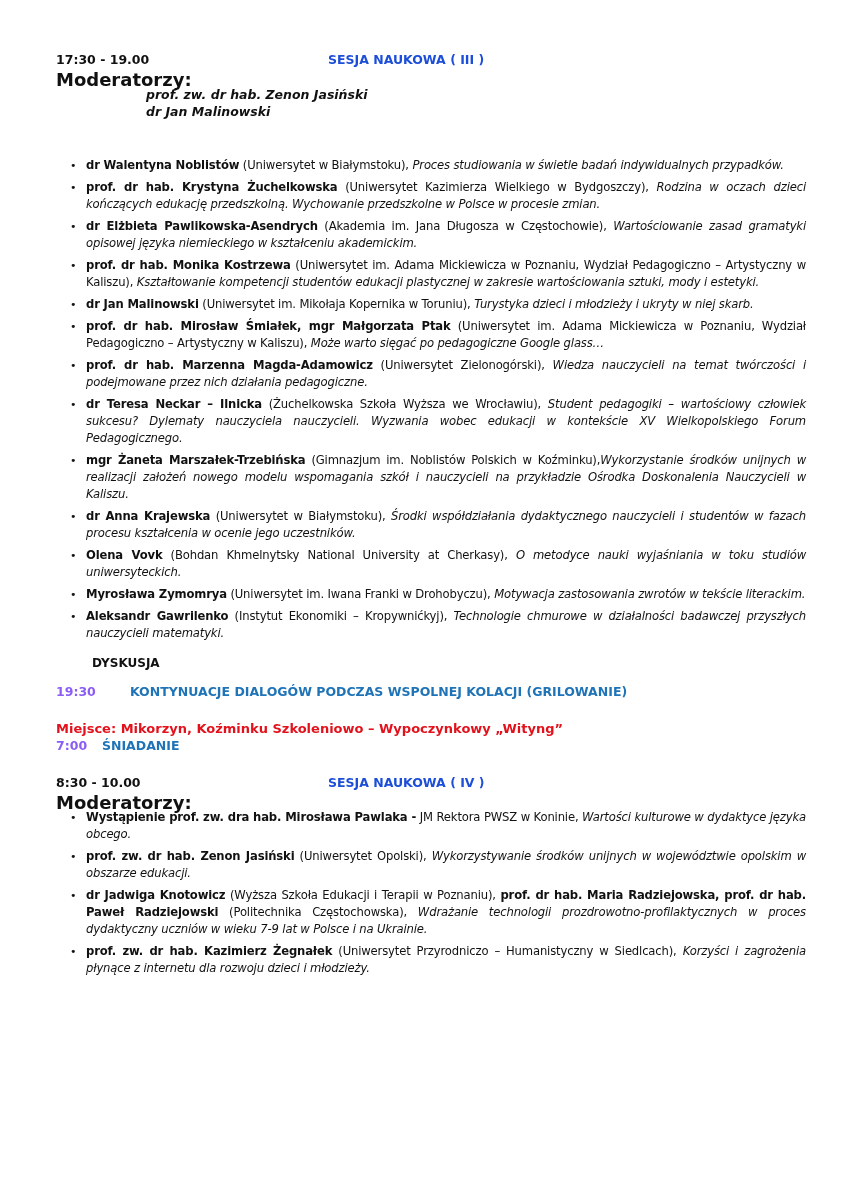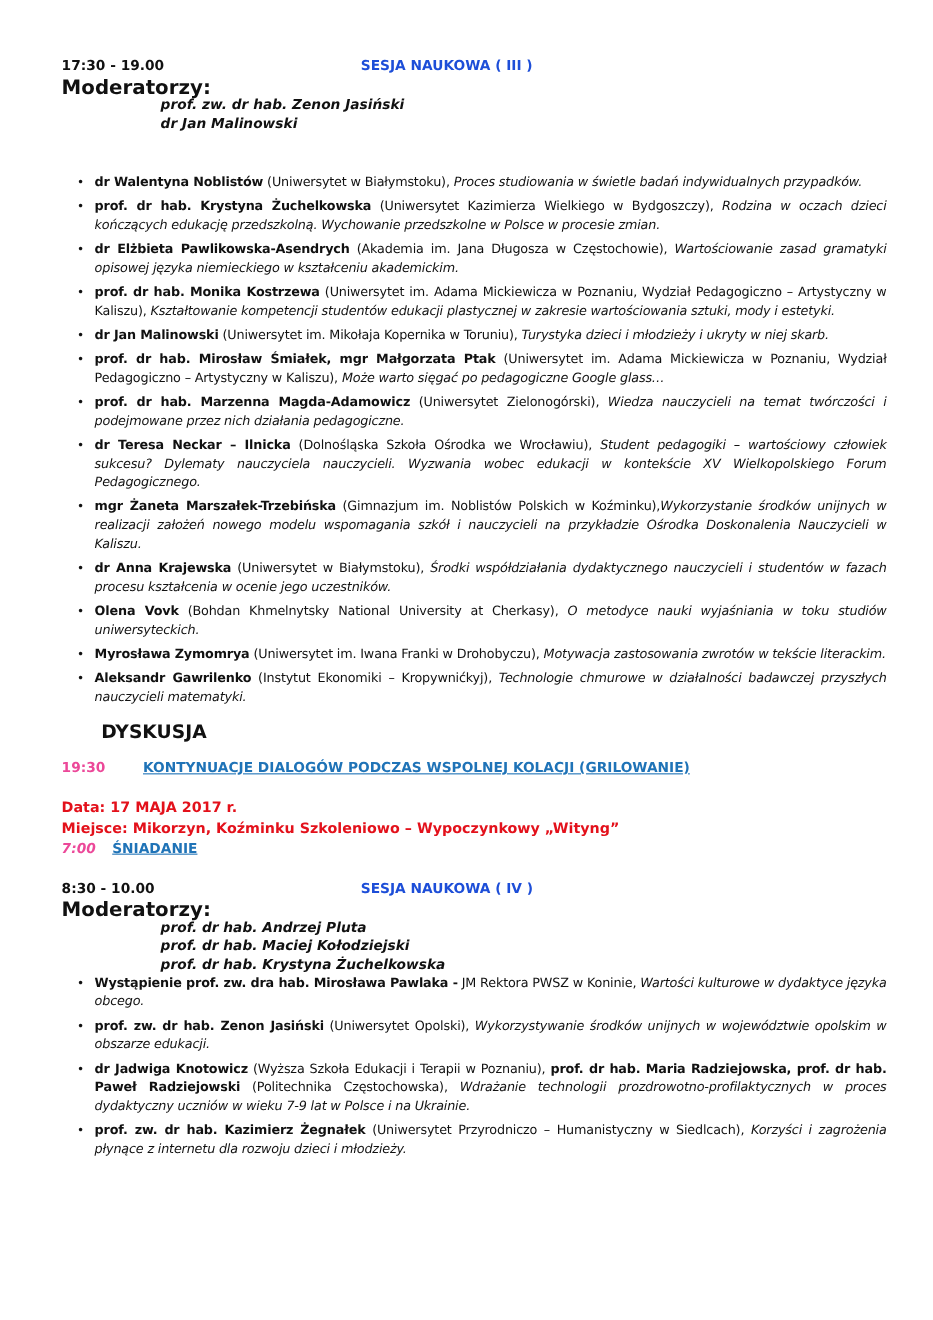--- a/index.html
+++ b/index.html
@@ -1,38 +1,38 @@
 <!DOCTYPE html>
 <html><head>
 <meta charset="utf-8">
 <style>
   html, body { margin: 0; padding: 0; background: #ffffff; }
   body {
     width: 848px; height: 1200px; position: relative; overflow: hidden;
     font-family: "DejaVu Sans", sans-serif; color: #111;
   }
   .page { position: absolute; left: 56px; top: 52px; width: 750px; }
-  .blue { color: #1f73b7; font-weight: bold; text-decoration: underline; }
+  .blue { color: #1f73b7; font-weight: bold; }
   .session-head { position: relative; height: 17px; font-size: 12.5px; font-weight: bold; }
   .session-head .time { position: absolute; left: 0; top: 0; }
   .session-head .title { position: absolute; left: 272px; top: 0; color: #1d4ed8; }
   .mod-label { font-size: 18px; font-weight: bold; height: 17px; }
   .mods { margin-left: 90px; font-size: 12.5px; font-weight: bold; font-style: italic; line-height: 17px; }
   ul.talks { list-style: none; margin: 0; padding: 0; }
   ul.talks li {
     position: relative; padding-left: 30px; font-size: 11.6px; line-height: 17px;
     text-align: justify; margin-bottom: 5px; letter-spacing: -0.15px;
   }
   ul.talks li .bullet { position: absolute; left: 14px; top: 0; font-size: 11px; }
   .it { font-style: italic; }
   .b { font-weight: bold; }
-  .dyskusja { font-size: 17px; font-weight: bold; margin-left: 36px; margin-top: 14px; }
+  .dyskusja { font-size: 12px; font-weight: bold; margin-left: 36px; margin-top: 14px; }
   .line-row { font-size: 12.5px; font-weight: bold; }
-  .line-row .t { display: inline-block; width: 74px; color: #ec4899; }
-  .line-row .t.short { width: 46px; font-style: italic; }
+  .line-row .t { display: inline-block; width: 74px; color: #8b5cf6; }
+  .line-row .t.short { width: 46px; }
   .red-line { font-size: 13px; color: #e3111b; font-weight: bold; line-height: 19px; }
 </style>
 </head>
 <body>
 
 <div class="page">
 
   <div class="session-head">
     <span class="time">17:30 - 19.00</span>
     <span class="title">SESJA NAUKOWA ( III )</span>
@@ -44,52 +44,46 @@
   </div>
 
   <ul class="talks" id="talks3" style="margin-top:37px;">
       <li><span class="bullet">•</span><span class="b">dr Walentyna Noblistów</span><span> (Uniwersytet w Białymstoku), </span><span class="it">Proces studiowania w świetle badań indywidualnych przypadków.</span></li>
       <li><span class="bullet">•</span><span class="b">prof. dr hab. Krystyna Żuchelkowska</span><span> (Uniwersytet Kazimierza Wielkiego w Bydgoszczy), </span><span class="it">Rodzina w oczach dzieci kończących edukację przedszkolną. Wychowanie przedszkolne w Polsce w procesie zmian.</span></li>
       <li><span class="bullet">•</span><span class="b">dr Elżbieta Pawlikowska-Asendrych</span><span> (Akademia im. Jana Długosza w Częstochowie), </span><span class="it">Wartościowanie zasad gramatyki opisowej języka niemieckiego w kształceniu akademickim.</span></li>
       <li><span class="bullet">•</span><span class="b">prof. dr hab. Monika Kostrzewa</span><span> (Uniwersytet im. Adama Mickiewicza w Poznaniu, Wydział Pedagogiczno – Artystyczny w Kaliszu), </span><span class="it">Kształtowanie kompetencji studentów edukacji plastycznej w zakresie wartościowania sztuki, mody i estetyki.</span></li>
       <li><span class="bullet">•</span><span class="b">dr Jan Malinowski</span><span> (Uniwersytet im. Mikołaja Kopernika w Toruniu), </span><span class="it">Turystyka dzieci i młodzieży i ukryty w niej skarb.</span></li>
       <li><span class="bullet">•</span><span class="b">prof. dr hab. Mirosław Śmiałek, mgr Małgorzata Ptak</span><span> (Uniwersytet im. Adama Mickiewicza w Poznaniu, Wydział Pedagogiczno – Artystyczny w Kaliszu), </span><span class="it">Może warto sięgać po pedagogiczne Google glass…</span></li>
       <li><span class="bullet">•</span><span class="b">prof. dr hab. Marzenna Magda-Adamowicz</span><span> (Uniwersytet Zielonogórski), </span><span class="it">Wiedza nauczycieli na temat twórczości i podejmowane przez nich działania pedagogiczne.</span></li>
-      <li><span class="bullet">•</span><span class="b">dr Teresa Neckar – Ilnicka</span><span> (Dolnośląska Szkoła Ośrodka we Wrocławiu), </span><span class="it">Student pedagogiki – wartościowy człowiek sukcesu? Dylematy nauczyciela nauczycieli. Wyzwania wobec edukacji w kontekście XV Wielkopolskiego Forum Pedagogicznego.</span></li>
+      <li><span class="bullet">•</span><span class="b">dr Teresa Neckar – Ilnicka</span><span> (Żuchelkowska Szkoła Wyższa we Wrocławiu), </span><span class="it">Student pedagogiki – wartościowy człowiek sukcesu? Dylematy nauczyciela nauczycieli. Wyzwania wobec edukacji w kontekście XV Wielkopolskiego Forum Pedagogicznego.</span></li>
       <li><span class="bullet">•</span><span class="b">mgr Żaneta Marszałek-Trzebińska</span><span> (Gimnazjum im. Noblistów Polskich w Koźminku),</span><span class="it">Wykorzystanie środków unijnych w realizacji założeń nowego modelu wspomagania szkół i nauczycieli na przykładzie Ośrodka Doskonalenia Nauczycieli w Kaliszu.</span></li>
       <li><span class="bullet">•</span><span class="b">dr Anna Krajewska</span><span> (Uniwersytet w Białymstoku), </span><span class="it">Środki współdziałania dydaktycznego nauczycieli i studentów w fazach procesu kształcenia w ocenie jego uczestników.</span></li>
       <li><span class="bullet">•</span><span class="b">Olena Vovk</span><span> (Bohdan Khmelnytsky National University at Cherkasy), </span><span class="it">O metodyce nauki wyjaśniania w toku studiów uniwersyteckich.</span></li>
       <li><span class="bullet">•</span><span class="b">Myrosława Zymomrya</span><span> (Uniwersytet im. Iwana Franki w Drohobyczu), </span><span class="it">Motywacja zastosowania zwrotów w tekście literackim.</span></li>
       <li><span class="bullet">•</span><span class="b">Aleksandr Gawrilenko</span><span> (Instytut Ekonomiki – Kropywnićkyj), </span><span class="it">Technologie chmurowe w działalności badawczej przyszłych nauczycieli matematyki.</span></li>
     </ul>
 
   <div class="dyskusja">DYSKUSJA</div>
 
   <div class="line-row" style="margin-top:14px;">
     <span class="t">19:30</span><span class="blue">KONTYNUACJE DIALOGÓW PODCZAS WSPOLNEJ KOLACJI (GRILOWANIE)</span>
   </div>
 
   <div style="margin-top:20px;">
-    <div class="red-line">Data: 17 MAJA 2017 r.</div>
     <div class="red-line">Miejsce: Mikorzyn, Koźminku Szkoleniowo – Wypoczynkowy „Wityng”</div>
     <div class="line-row">
       <span class="t short">7:00</span><span class="blue">ŚNIADANIE</span>
     </div>
   </div>
 
   <div class="session-head" style="margin-top:22px;text-decoration:underline;">
     <span class="time">8:30 - 10.00</span>
     <span class="title">SESJA NAUKOWA ( IV )</span>
   </div>
   <div class="mod-label">Moderatorzy:</div>
-  <div class="mods">
-    <div>prof. dr hab. Andrzej Pluta</div>
-    <div>prof. dr hab. Maciej Kołodziejski</div>
-    <div>prof. dr hab. Krystyna Żuchelkowska</div>
-  </div>
 
   <ul class="talks" id="talks4">
       <li><span class="bullet">•</span><span class="b">Wystąpienie prof. zw. dra hab. Mirosława Pawlaka -</span><span> JM Rektora PWSZ w Koninie, </span><span class="it">Wartości kulturowe w dydaktyce języka obcego.</span></li>
       <li><span class="bullet">•</span><span class="b">prof. zw. dr hab. Zenon Jasiński</span><span> (Uniwersytet Opolski), </span><span class="it">Wykorzystywanie środków unijnych w województwie opolskim w obszarze edukacji.</span></li>
       <li><span class="bullet">•</span><span class="b">dr Jadwiga Knotowicz</span><span> (Wyższa Szkoła Edukacji i Terapii w Poznaniu), </span><span class="b">prof. dr hab. Maria Radziejowska, prof. dr hab. Paweł Radziejowski</span><span> (Politechnika Częstochowska), </span><span class="it">Wdrażanie technologii prozdrowotno-profilaktycznych w proces dydaktyczny uczniów w wieku 7-9 lat w Polsce i na Ukrainie.</span></li>
       <li><span class="bullet">•</span><span class="b">prof. zw. dr hab. Kazimierz Żegnałek</span><span> (Uniwersytet Przyrodniczo – Humanistyczny w Siedlcach), </span><span class="it">Korzyści i zagrożenia płynące z internetu dla rozwoju dzieci i młodzieży.</span></li>
     </ul>
 </div>
 
 </body></html>

